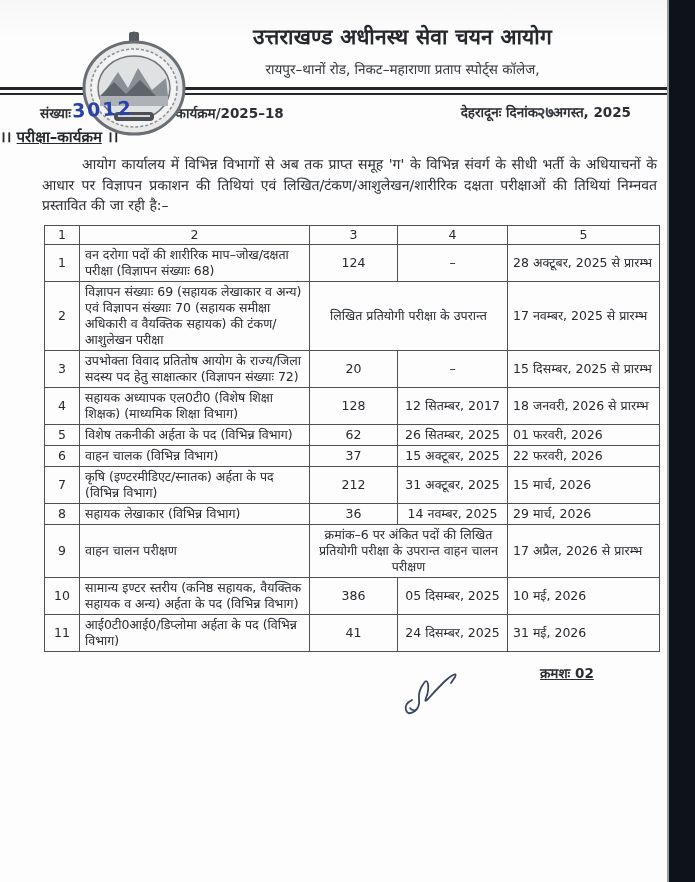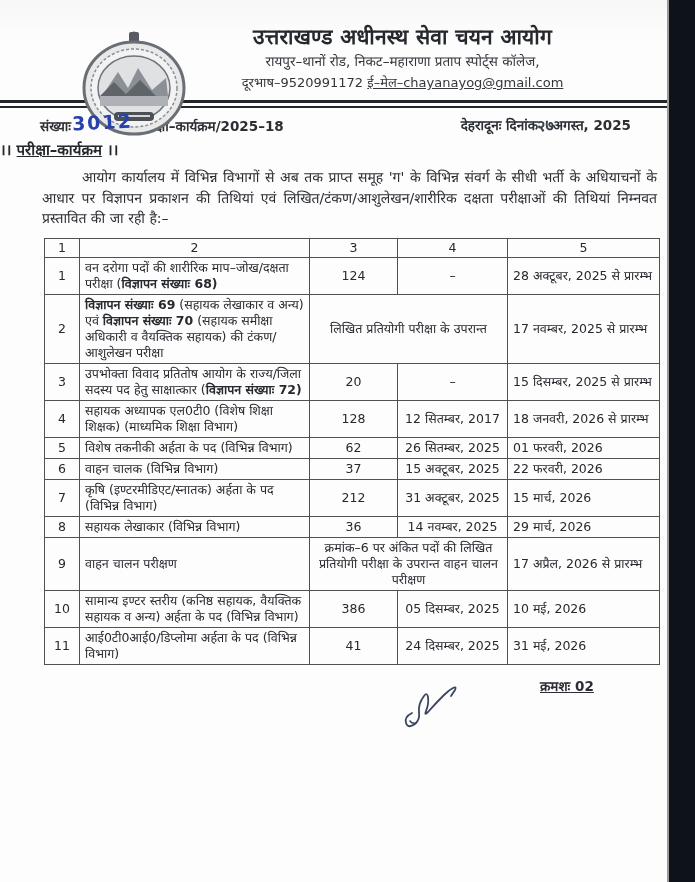--- a/index.html
+++ b/index.html
@@ -9,21 +9,21 @@
     font-family:"DejaVu Sans","Liberation Sans",sans-serif;
     color:#2b2e33;
   }
   .page{position:absolute;left:0;top:0;width:667px;height:882px;background:linear-gradient(180deg,#f7f7f8 0,#fdfdfd 40px,#fdfdfd 100%);}
   .dark-bar{position:absolute;right:0;top:0;width:26px;height:882px;background:#0e1319;border-left:2px solid #9a9a9a;}
 
   
   .logo{position:absolute;left:76px;top:30px;width:116px;height:108px;}
   .head-text{margin:22px 0 0 150px;width:505px;text-align:center;}
   .org-name{font-size:21px;font-weight:bold;color:#25282d;letter-spacing:.2px;}
-  .addr{font-size:13.5px;margin-top:2px;color:#33363b;}
+  .addr{font-size:13.5px;margin-top:10px;color:#33363b;}
   .contact{font-size:13px;margin-top:3px;color:#33363b;}
   .contact .email{text-decoration:underline;}
   .rule{margin-top:9px;height:3px;border-top:3px solid #23262b;border-bottom:2px solid #23262b;}
 
   .ref-line{display:flex;justify-content:space-between;align-items:flex-start;
     padding:5px 36px 0 40px;font-size:13.5px;font-weight:bold;color:#2b2e33;}
   .hand-blue{color:#2742a8;font-size:19px;font-weight:bold;letter-spacing:2px;
     display:inline-block;transform:rotate(-3deg);position:relative;top:-2px;margin:0 1px;}
   .hand-dark{color:#3a3f4a;font-size:16px;display:inline-block;transform:rotate(-6deg);
     position:relative;top:1px;margin:0 -1px;}
@@ -34,21 +34,21 @@
   .intro{margin:8px 10px 0 42px;font-size:14px;line-height:1.48;text-align:justify;
     text-indent:40px;color:#2b2e33;}
 
   
   table.sched{border-collapse:collapse;margin:9px 0 0 44px;width:615px;table-layout:fixed;
     font-size:12.5px;color:#26292e;}
   table.sched th,table.sched td{border:1.5px solid #515151;padding:2px 5px;vertical-align:middle;line-height:1.28;}
   table.sched th{font-weight:bold;text-align:center;padding:4px 4px;}
   td.c{text-align:center;}
   td.name{text-align:left;padding-left:7px;}
-  .seg-b{font-weight:bold;}
+  .seg-b{font-weight:normal;}
   tr.colnum td{text-align:center;height:16px;padding:1px;}
 
   .footer{position:relative;height:76px;}
   .kramash{position:absolute;left:540px;top:12px;font-size:13.5px;font-weight:bold;
     text-decoration:underline;color:#2b2e33;}
   .signature{position:absolute;left:398px;top:4px;}
 </style>
 </head>
 <body>
 
@@ -68,25 +68,20 @@
     <path d="M24 66 L38 52 L50 64 L64 50 L80 66 Z" fill="#5f646b"></path>
     <rect x="24" y="66" width="68" height="10" fill="#aeb2b6"></rect>
 
     <rect x="38" y="82" width="40" height="9" rx="4" fill="#4b5057"></rect>
     <rect x="42" y="85" width="32" height="2" fill="#d8d8d9"></rect>
   </svg>
 
   <div class="head-text">
     <div class="org-name">उत्तराखण्ड अधीनस्थ सेवा चयन आयोग</div>
     <div class="addr">रायपुर–थानों रोड, निकट–महाराणा प्रताप स्पोर्ट्स कॉलेज,</div>
-    <div class="contact">
-      <span>दूरभाष–9520991172</span>
-      <span> </span>
-      <span class="email">ई–मेल–chayanayog@gmail.com</span>
-    </div>
   </div>
 
   <div class="rule"></div>
 
   <div class="ref-line">
     <div>
       <span>संख्याः</span><span class="hand-blue">3012</span><span>/परीक्षा–कार्यक्रम/2025–18</span>
     </div>
     <div>
       <span>देहरादूनः दिनांक</span><span class="hand-dark">२७</span><span>अगस्त, 2025</span>

